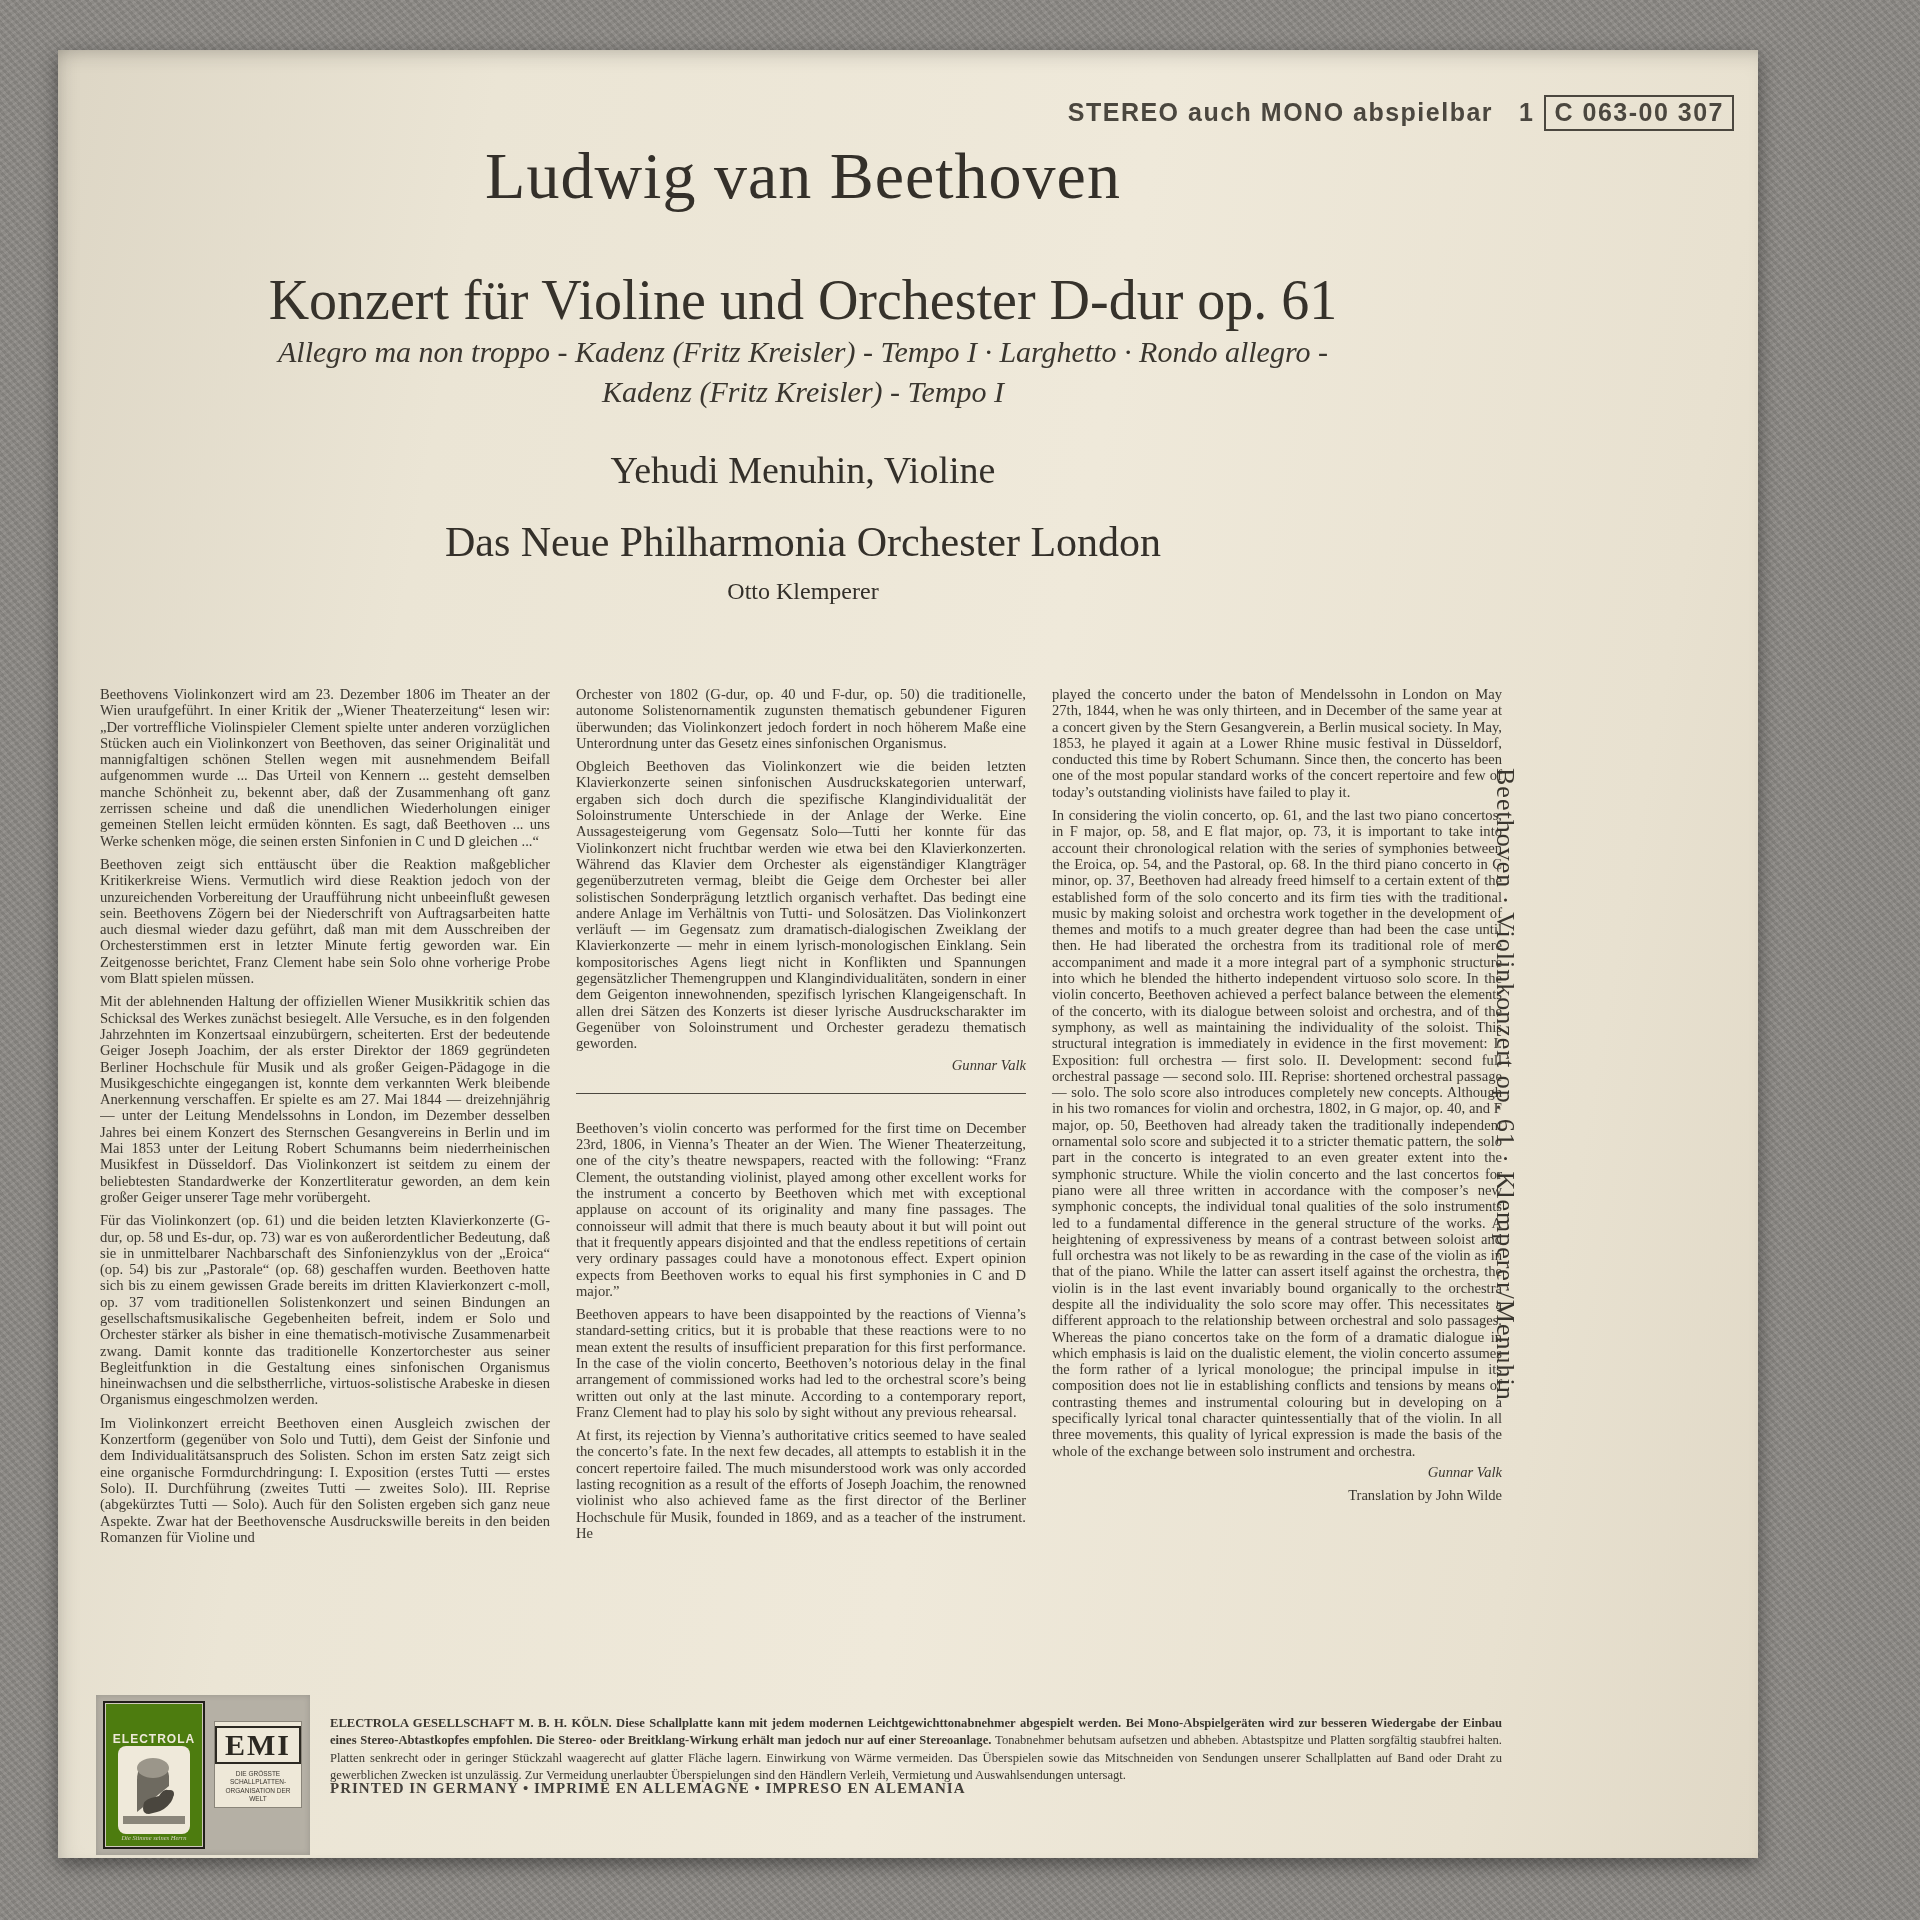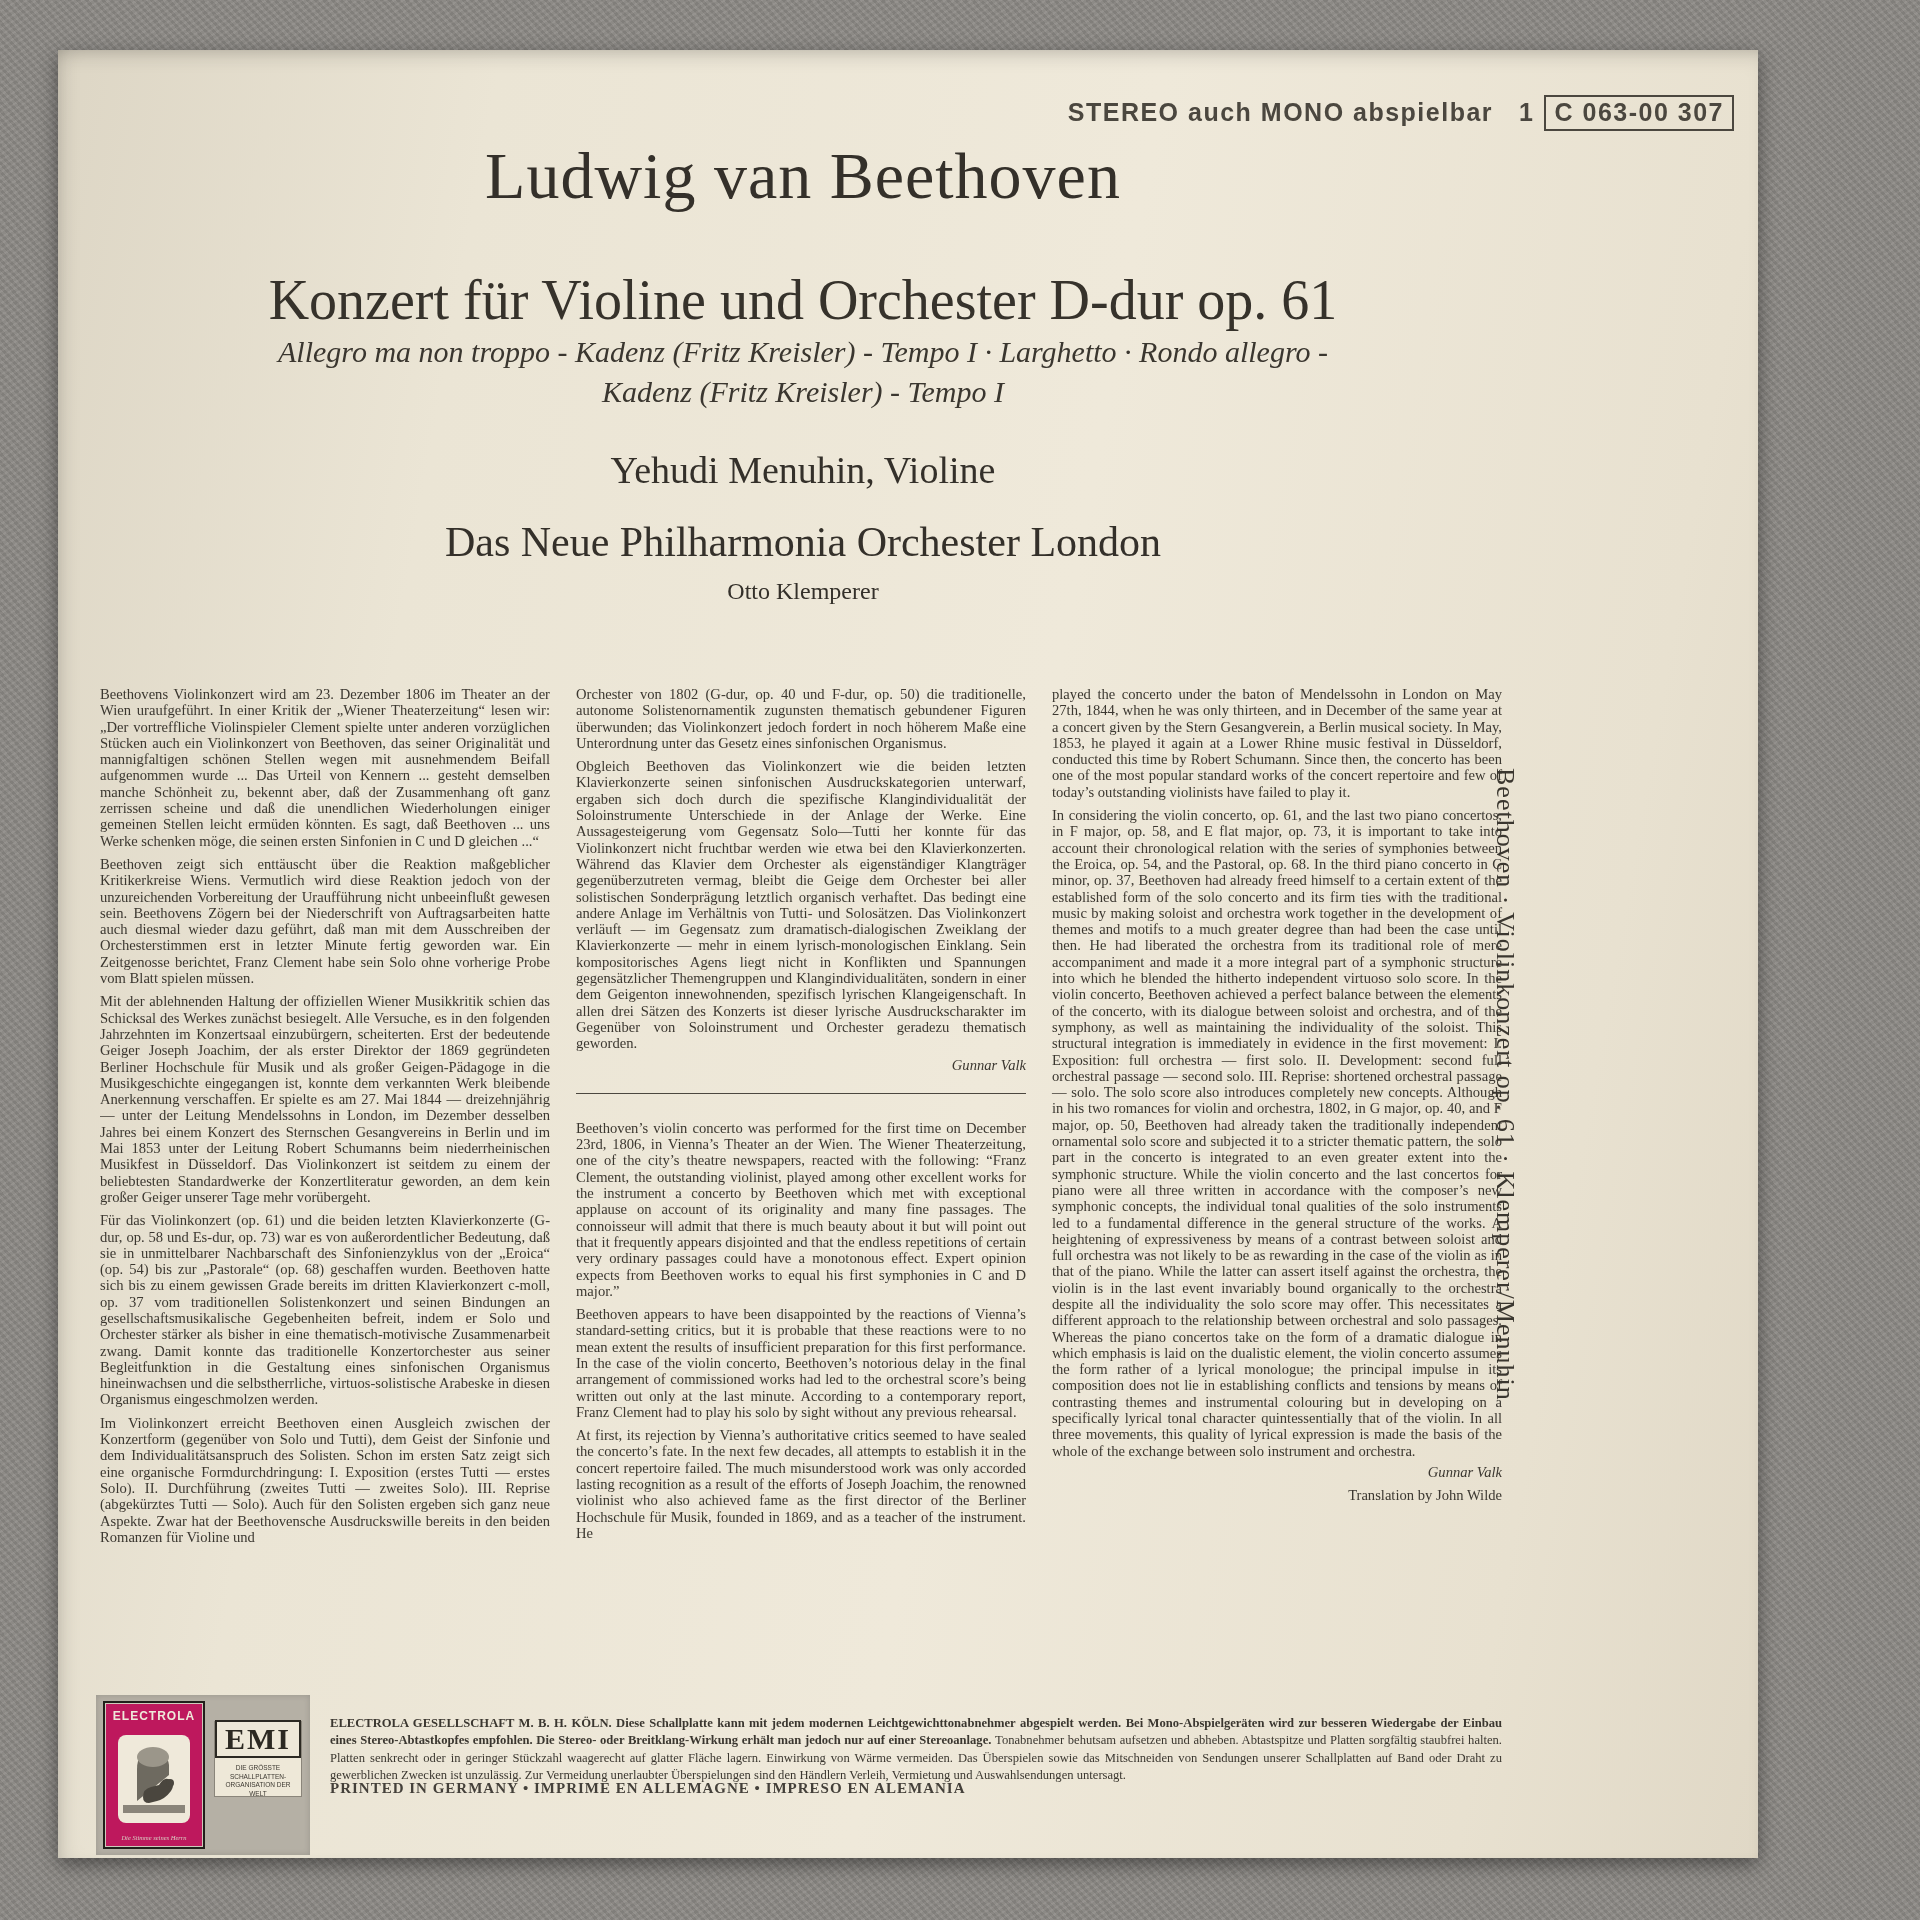--- a/index.html
+++ b/index.html
@@ -49,30 +49,30 @@
   .spine{
     position:absolute;left:1432px;top:718px;height:680px;
     writing-mode:vertical-rl;font-size:26px;letter-spacing:1px;color:#3a362f;white-space:nowrap;
   }
 
   .logo-panel{
     position:absolute;left:38px;top:1645px;width:214px;height:160px;
     background:#b5b0a5;box-shadow:inset 0 0 6px rgba(0,0,0,.15);
   }
   .electrola-box{
-    position:absolute;left:7px;top:6px;width:102px;height:148px;background:#be185d;
+    position:absolute;left:7px;top:6px;width:102px;height:148px;background:#4d7c0f;
     box-shadow:inset 0 0 0 2px #211e1a, inset 0 0 0 3px #cfc9bb;
-    display:flex;flex-direction:column;align-items:center;justify-content:space-between;
+    display:flex;flex-direction:column;align-items:center;justify-content:flex-end;
     padding:8px 18px;box-sizing:border-box;
   }
   .electrola-name{font-family:"Liberation Sans", sans-serif;color:#efe9da;font-size:12px;font-weight:bold;letter-spacing:1px;}
   .electrola-tagline{color:#d8d2c4;font-size:6.5px;font-style:italic;text-align:center;}
   .hmv-art{width:72px;height:88px;background:#efe9da;border-radius:8px;display:flex;align-items:center;justify-content:center;}
   .emi-box{
-    position:absolute;left:118px;top:26px;width:88px;height:76px;background:#eee8d8;
+    position:absolute;left:118px;top:26px;width:88px;height:87px;background:#eee8d8;
     border:1px solid #8a857a;display:flex;flex-direction:column;align-items:center;justify-content:center;gap:6px;
     box-sizing:border-box;padding:4px;
   }
   .emi-name{font-size:30px;font-weight:bold;letter-spacing:2px;color:#2c2922;border:2px solid #2c2922;padding:0 8px;}
   .emi-caption{font-family:"Liberation Sans", sans-serif;font-size:6.5px;text-align:center;color:#3b3730;line-height:8.5px;}
 
   .fine-print{
     position:absolute;left:272px;top:1652px;width:1172px;
     font-size:12.6px;line-height:17.5px;text-align:justify;color:#3b3730;
   }

